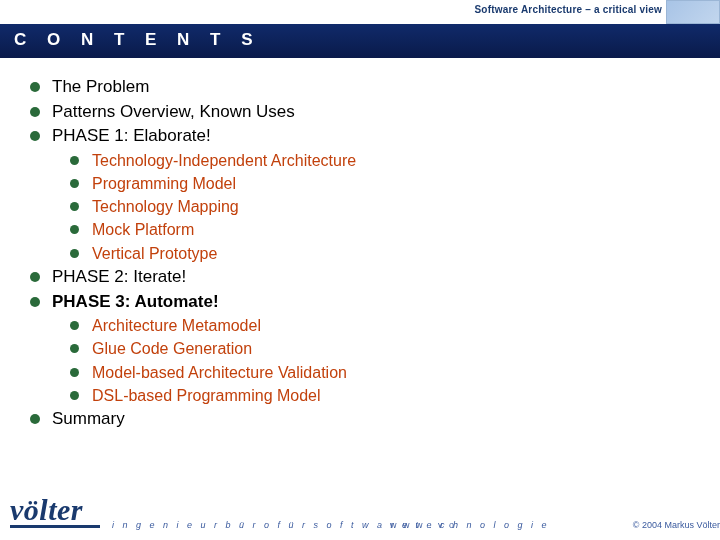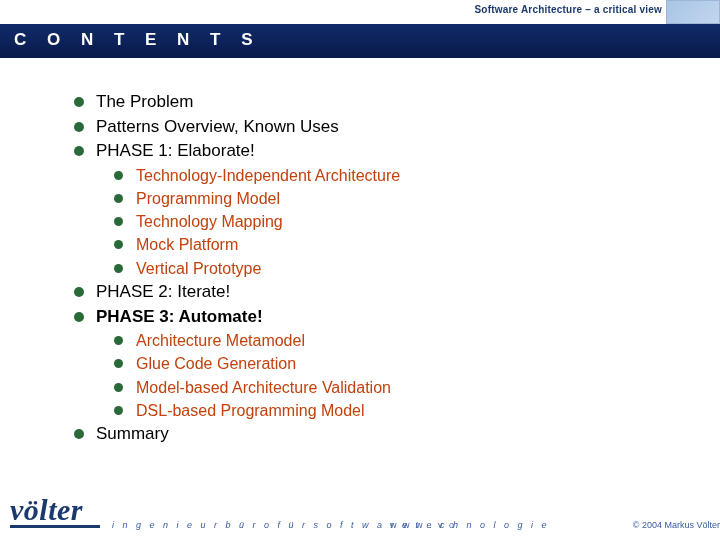--- a/index.html
+++ b/index.html
@@ -2,21 +2,21 @@
 <html><head>
 <meta charset="utf-8">
 <style>
   * { margin: 0; padding: 0; box-sizing: border-box; }
   html, body { width: 720px; height: 540px; overflow: hidden; font-family: Verdana, Arial, sans-serif; background: #fff; }
   .slide { position: relative; width: 720px; height: 540px; }
   .header { position: relative; height: 24px; }
   .header-title { position: absolute; right: 58px; top: 4px; font-size: 10px; font-weight: bold; color: #1a3a6e; letter-spacing: 0.2px; }
   .header-graphic { position: absolute; right: 0; top: 0; width: 54px; height: 24px; background: linear-gradient(135deg,#a8c4e6,#c2d6ee); border: 1px solid #9bb6d6; }
   .title-bar { background: #0a1a4a; background: linear-gradient(#102a6a, #0a1a4a); color: #fff; font-weight: bold; letter-spacing: 8px; font-size: 17px; padding: 6px 10px 8px 14px; }
-  .content { padding: 32px 20px 10px 28px; margin-left: 44px; }
+  .content { padding: 17px 20px 10px 28px; }
   ul.top { list-style: none; }
   ul.top > li { position: relative; padding-left: 24px; font-size: 17px; line-height: 1.45; color: #000; }
   ul.top > li::before { content: ""; position: absolute; left: 2px; top: 7px; width: 10px; height: 10px; border-radius: 50%; background: #2a6a3a; }
   ul.sub { list-style: none; margin-left: 18px; }
   ul.sub > li { position: relative; padding-left: 22px; font-size: 16px; line-height: 1.45; color: #c2410c; }
   ul.sub > li::before { content: ""; position: absolute; left: 0; top: 7px; width: 9px; height: 9px; border-radius: 50%; background: #2a6a3a; }
   .bold { font-weight: bold; }
   .footer { position: absolute; left: 0; right: 0; bottom: 0; height: 48px; }
   .logo { position: absolute; left: 10px; bottom: 12px; }
   .logo-text { font-family: Georgia, 'Times New Roman', serif; font-style: italic; font-size: 30px; color: #1a3a6e; font-weight: bold; letter-spacing: 0.5px; }

